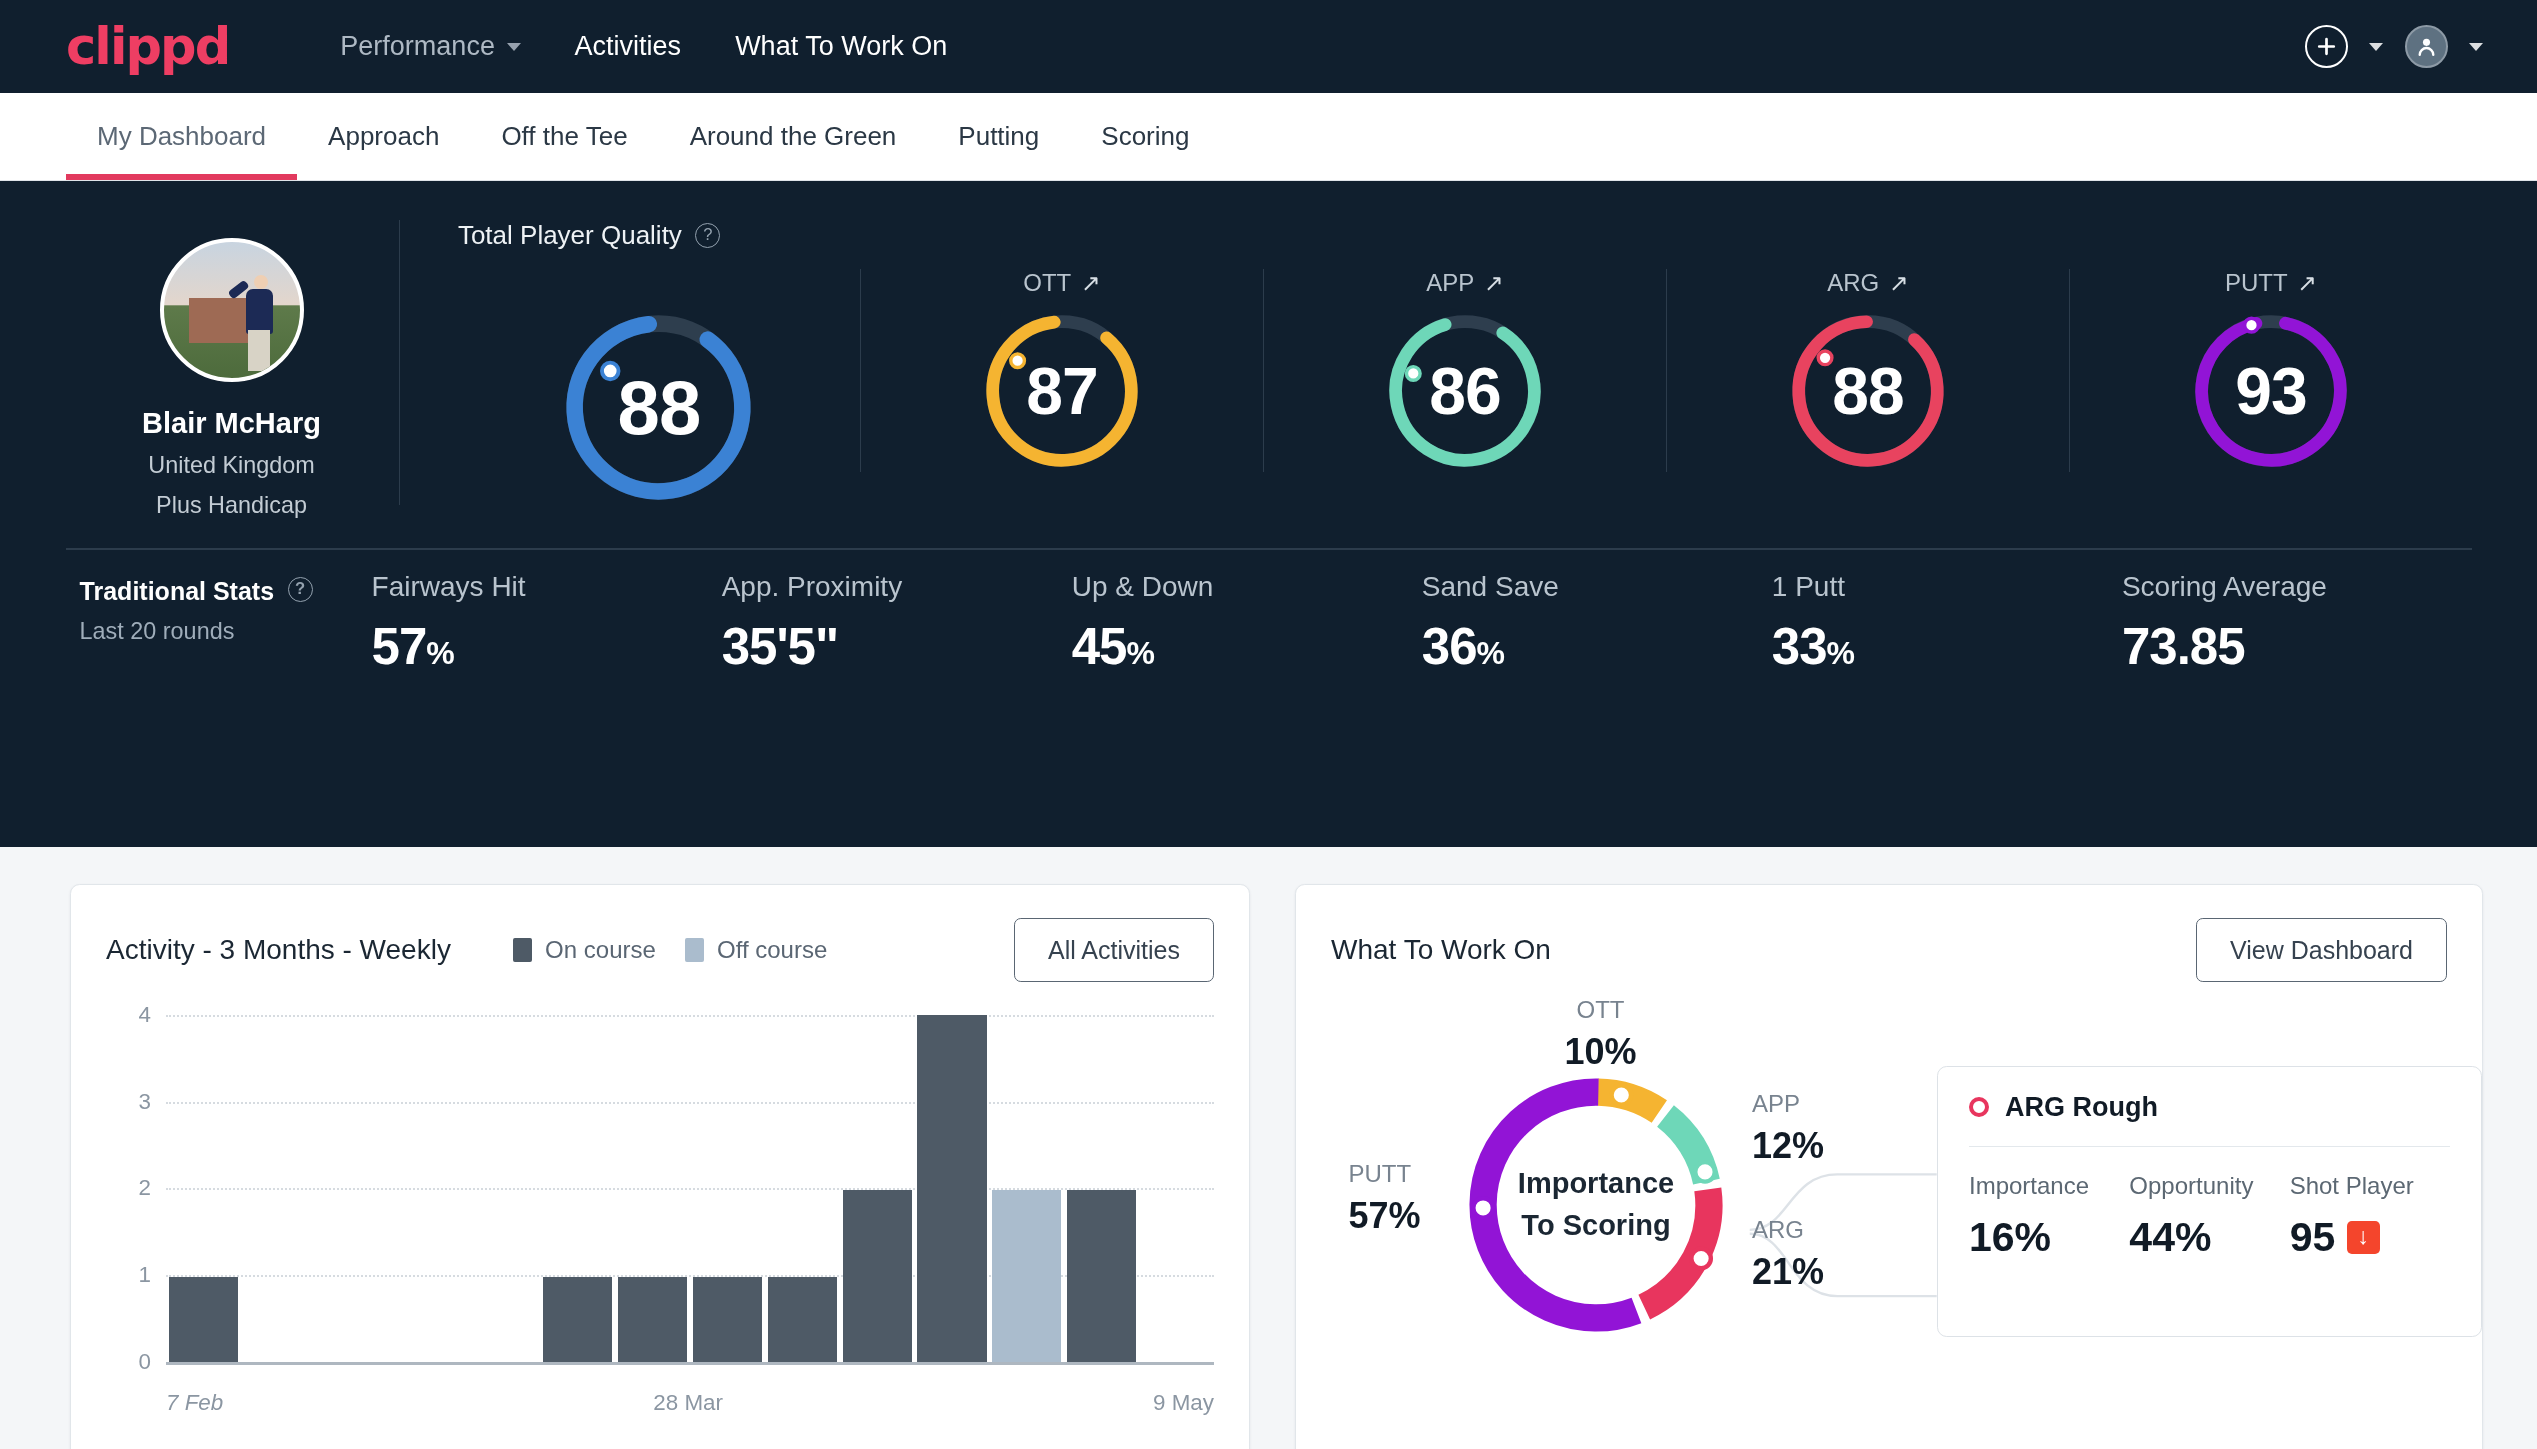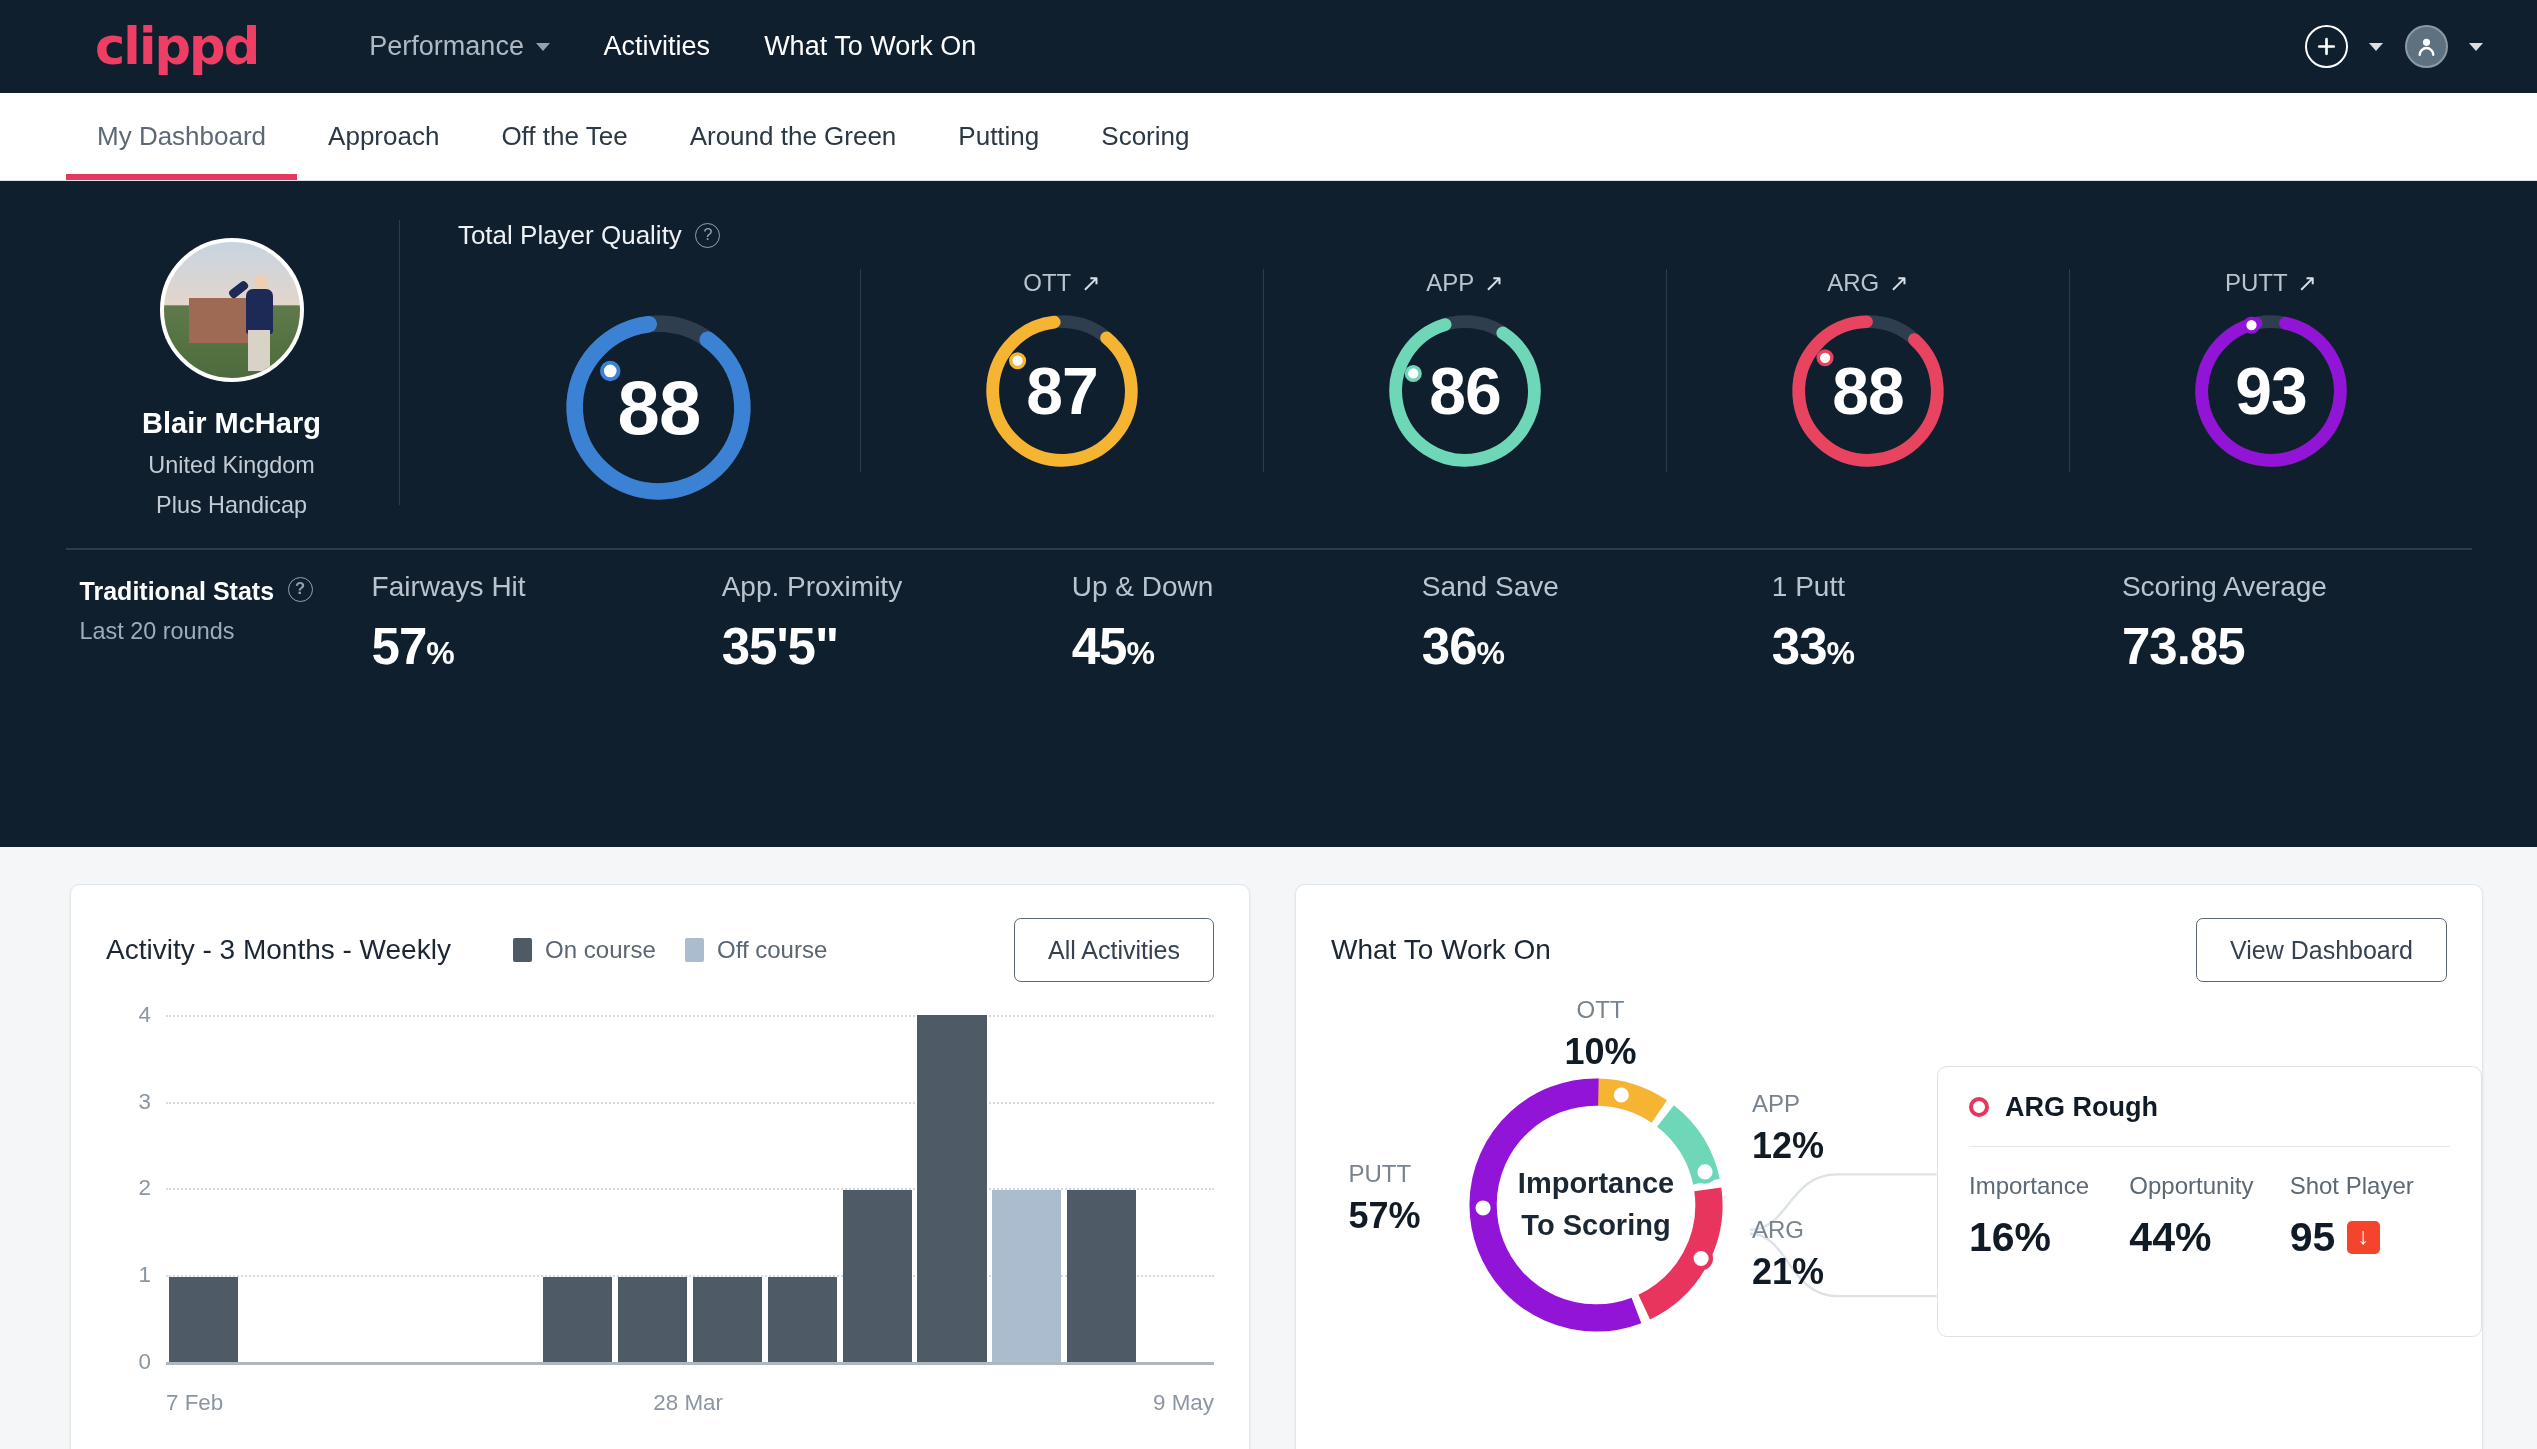--- a/index.html
+++ b/index.html
@@ -19,21 +19,20 @@
     align-items: center;
     padding: 0 55px 0 66px;
   }
   .logo {
     font-size: 51px;
     font-weight: 700;
     color: #ee3e63;
     letter-spacing: -1.9px;
     margin-right: 84px;
     font-family: "DejaVu Sans", sans-serif;
-    margin-left: 29px;
   }
   .topnav { display: flex; align-items: center; gap: 0; }
   .topnav-item {
     color: #fff;
     font-size: 27px;
     padding: 0 27px;
     display: flex;
     align-items: center;
     gap: 11.7px;
     white-space: nowrap;
@@ -287,21 +286,21 @@
   }
   .bar-slot { flex: 1; height: 100%; display: flex; align-items: flex-end; padding: 0 2.9px; }
   .bar { width: 100%; }
   .xlabels {
     position: absolute;
     left: 60px; right: 0; bottom: 7.8px;
     display: flex;
     font-size: 22.4px;
     color: #8b96a2;
   }
-  .xlabels span:nth-child(1) { flex: 0 0 auto; }
+  .xlabels span:nth-child(1) { flex: 0 0 auto; font-style: italic; }
   .xlabels span:nth-child(2) { margin: 0 auto; }
 
   
   .donut-area {
     position: relative;
     margin-top: 21.4px;
     height: 444px;
   }
   .donut {
     position: absolute;

